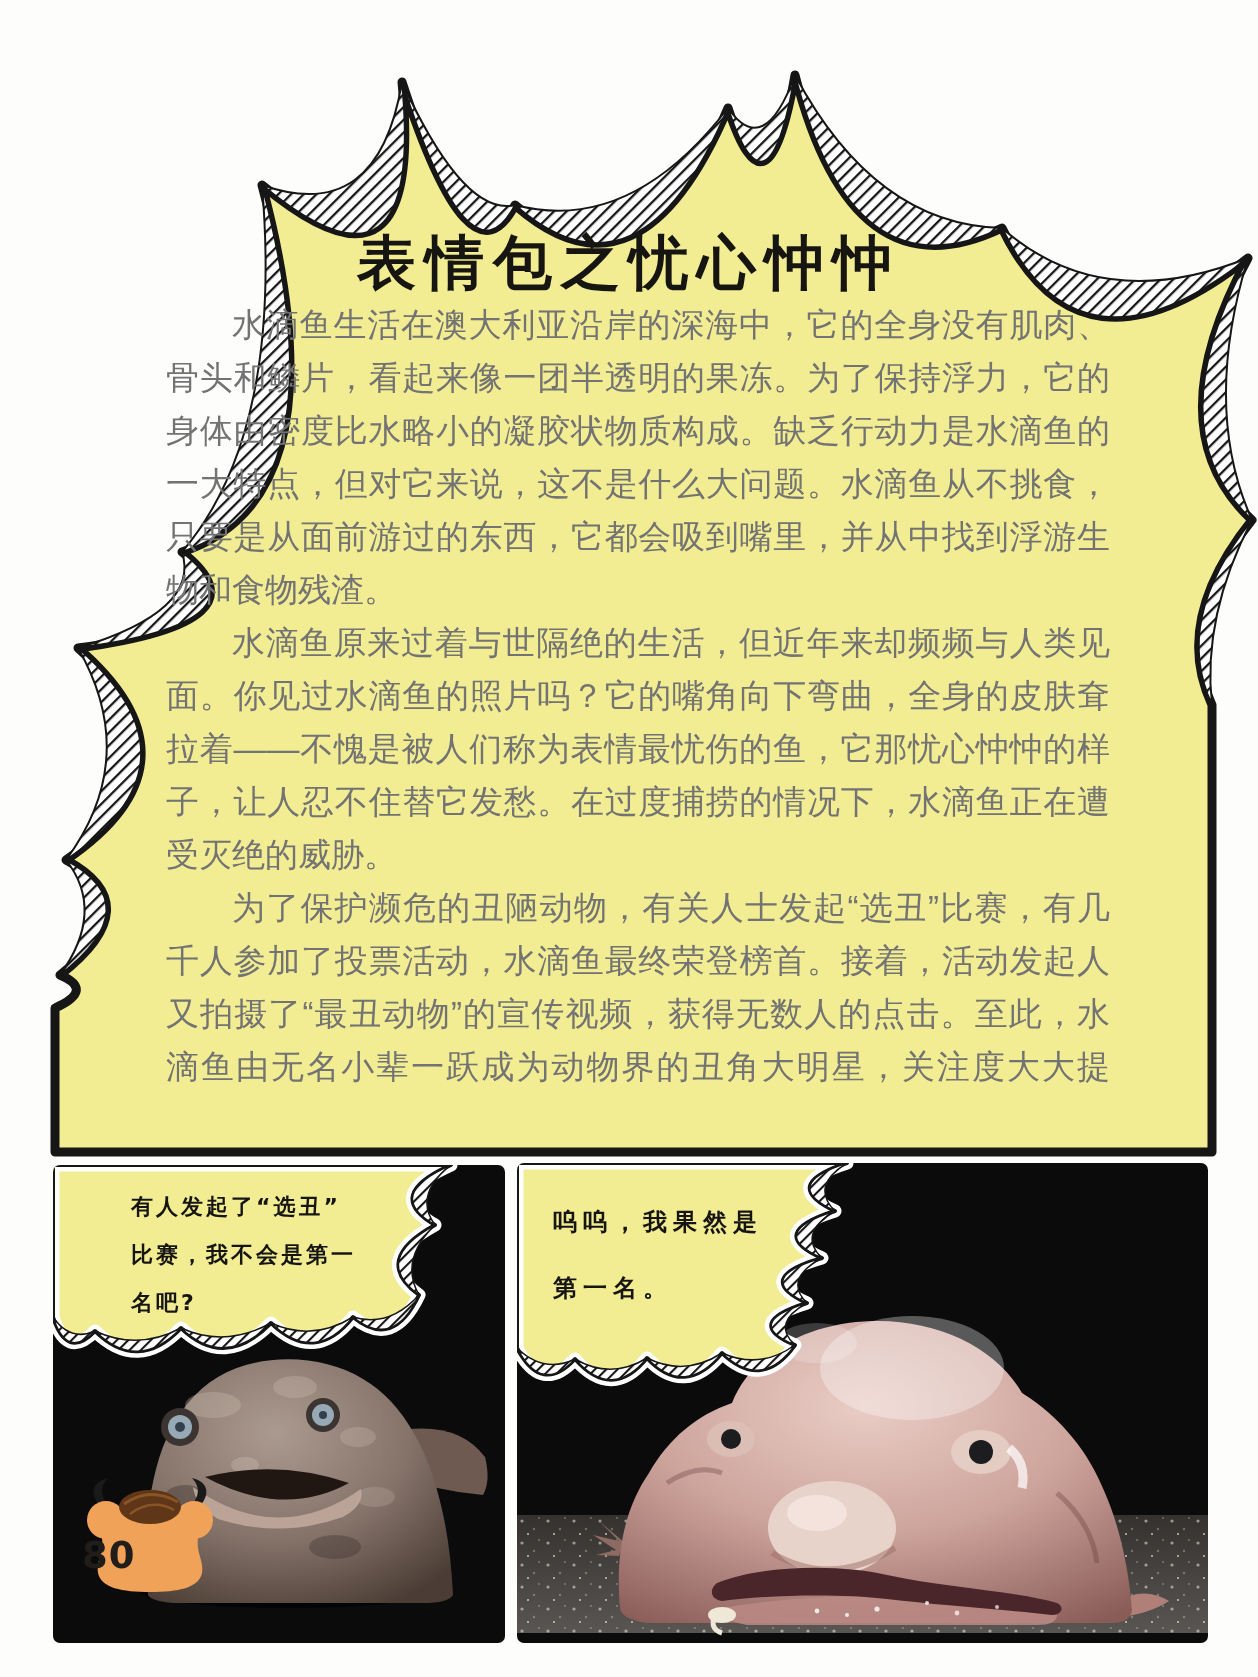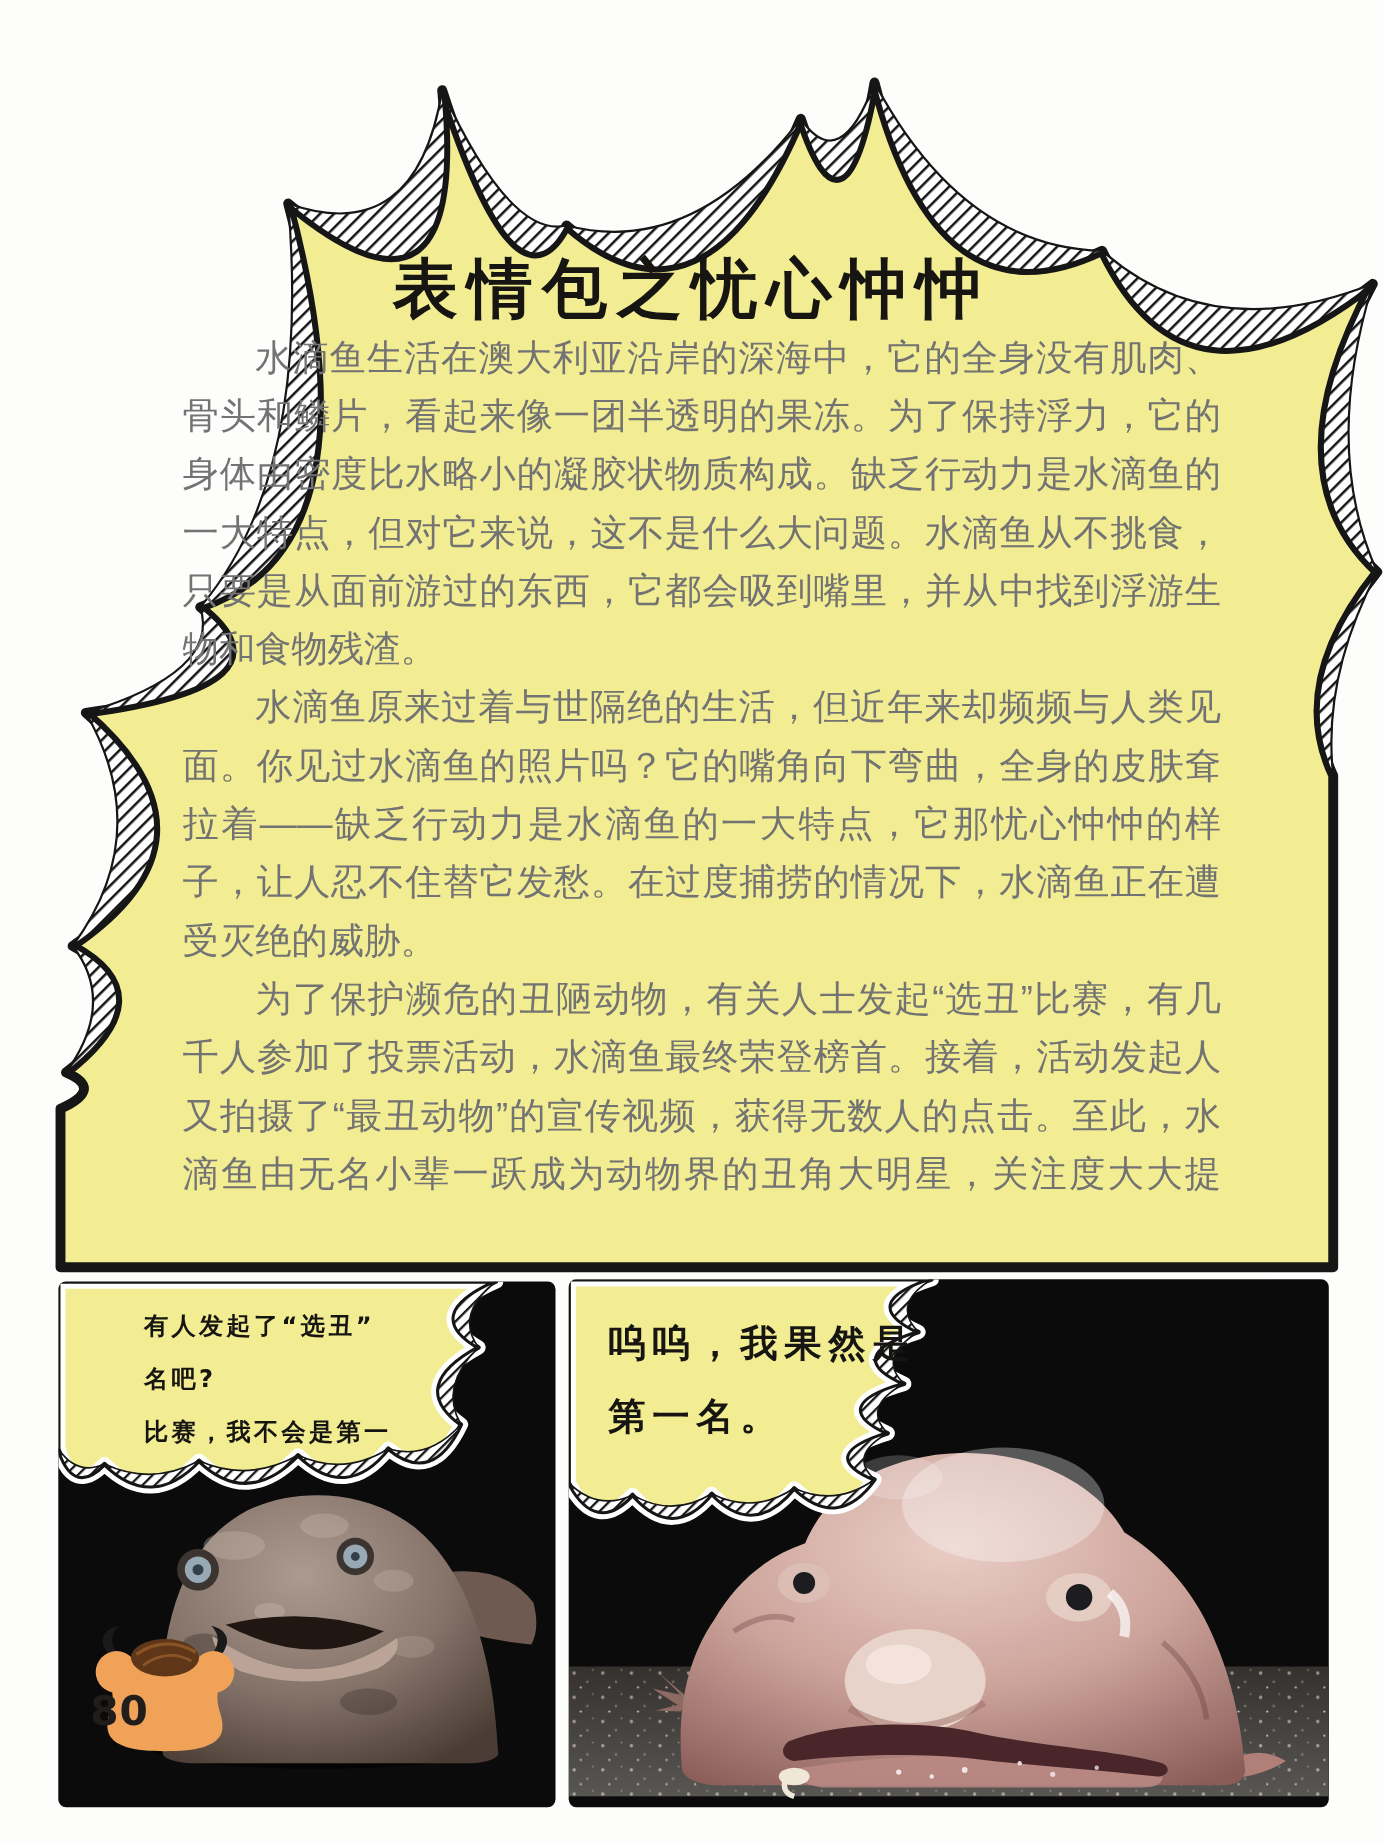--- a/index.html
+++ b/index.html
@@ -35,21 +35,21 @@
   
   .panel{background:var(--panel-black);border-radius:7px;overflow:hidden;}
   #panel-left{left:53px;top:1165px;width:452px;height:478px;}
   #panel-right{left:517px;top:1163px;width:691px;height:480px;}
   .panel svg{position:absolute;left:0;top:0;}
   .bubble-fill{fill:var(--burst-yellow);stroke:#ffffff;stroke-width:13;stroke-linejoin:round;}
   .bubble-line{fill:none;stroke:var(--ink);stroke-width:4;stroke-linejoin:round;}
   .bubble-hatch{fill:url(#hatch2);stroke:var(--ink);stroke-width:1.5;}
   .bubble-text{position:absolute;font-weight:bold;color:#171512;}
   #bubble-text-left{left:78px;top:18px;font-size:22px;line-height:48px;letter-spacing:3px;}
-  #bubble-text-right{left:36px;top:26px;font-size:34px;line-height:66px;letter-spacing:6px;}
+  #bubble-text-right{left:36px;top:26px;font-size:24px;line-height:66px;letter-spacing:6px;}
   
   #badge{left:82px;top:1478px;width:136px;height:115px;z-index:5;}
   #badge-number{
     position:absolute;left:0;top:56px;width:136px;text-align:left;
     font-size:37px;font-weight:bold;color:#201d1a;letter-spacing:1px;
   }
 </style>
 </head>
 <body>
 
@@ -90,21 +90,21 @@
       <path class="hatch-lens" d="M 1002 228 Q 1080 390 1248 258 Q 1102 316 1002 228 Z"></path>
       <path class="hatch-lens" d="M 1248 258 Q 1155 430 1252 520 Q 1202 409 1248 258 Z"></path>
       <path class="hatch-lens" d="M 1252 520 Q 1172 620 1212 705 Q 1202 616 1252 520 Z"></path>
     </g>
   </svg>
 </div>
 
 <div class="abs" id="article-title">表情包之忧心忡忡</div>
 <div class="abs" id="article-body">
   <p>水滴鱼生活在澳大利亚沿岸的深海中，它的全身没有肌肉、骨头和鳞片，看起来像一团半透明的果冻。为了保持浮力，它的身体由密度比水略小的凝胶状物质构成。缺乏行动力是水滴鱼的一大特点，但对它来说，这不是什么大问题。水滴鱼从不挑食，只要是从面前游过的东西，它都会吸到嘴里，并从中找到浮游生物和食物残渣。</p>
-  <p>水滴鱼原来过着与世隔绝的生活，但近年来却频频与人类见面。你见过水滴鱼的照片吗？它的嘴角向下弯曲，全身的皮肤耷拉着——缺乏行动力是水滴鱼的一大特点，它那忧心忡忡的样子，让人忍不住替它发愁。在过度捕捞的情况下，水滴鱼正在遭受灭绝的威胁。</p>
+  <p>水滴鱼原来过着与世隔绝的生活，但近年来却频频与人类见面。你见过水滴鱼的照片吗？它的嘴角向下弯曲，全身的皮肤耷拉着——不愧是被人们称为表情最忧伤的鱼，它那忧心忡忡的样子，让人忍不住替它发愁。在过度捕捞的情况下，水滴鱼正在遭受灭绝的威胁。</p>
   <p>为了保护濒危的丑陋动物，有关人士发起“选丑”比赛，有几千人参加了投票活动，水滴鱼最终荣登榜首。接着，活动发起人又拍摄了“最丑动物”的宣传视频，获得无数人的点击。至此，水滴鱼由无名小辈一跃成为动物界的丑角大明星，关注度大大提高，人们对它的保护意识也随之增强。</p>
 
 </div>
 
 <div class="abs panel" id="panel-left">
   <svg width="452" height="478" viewBox="0 0 452 478">
     <defs>
       <pattern id="hatch2" width="8" height="8" patternTransform="rotate(45)" patternUnits="userSpaceOnUse">
         <rect width="8" height="8" fill="#ffffff"></rect>
         <line x1="1" y1="0" x2="1" y2="8" stroke="#161616" stroke-width="2.2"></line>
@@ -152,22 +152,22 @@
       <path class="bubble-hatch" d="M 382 60 Q 318 95 366 130 Q 346 95 382 60 Z"></path>
       <path class="bubble-hatch" d="M 366 130 Q 340 185 300 152 Q 336 163 366 130 Z"></path>
       <path class="bubble-hatch" d="M 300 152 Q 262 200 218 158 Q 260 177 300 152 Z"></path>
       <path class="bubble-hatch" d="M 218 158 Q 172 205 128 163 Q 172 183 218 158 Z"></path>
       <path class="bubble-hatch" d="M 128 163 Q 85 208 42 166 Q 85 186 128 163 Z"></path>
       <path class="bubble-hatch" d="M 42 166 Q 14 195 0 152 Q 17 177 42 166 Z"></path>
     </g>
   </svg>
   <div class="bubble-text" id="bubble-text-left">
     <div>有人发起了“选丑”</div>
+    <div>比赛，我不会是第一</div>
     <div>名吧?</div>
-    <div>比赛，我不会是第一</div>
   </div>
 </div>
 
 <div class="abs panel" id="panel-right">
   <svg width="691" height="480" viewBox="0 0 691 480">
     <defs>
       <radialGradient id="gRfish" cx="48%" cy="28%" r="85%">
         <stop offset="0%" stop-color="#e9cdc5"></stop>
         <stop offset="50%" stop-color="#cda49c"></stop>
         <stop offset="100%" stop-color="#8a5c58"></stop>

